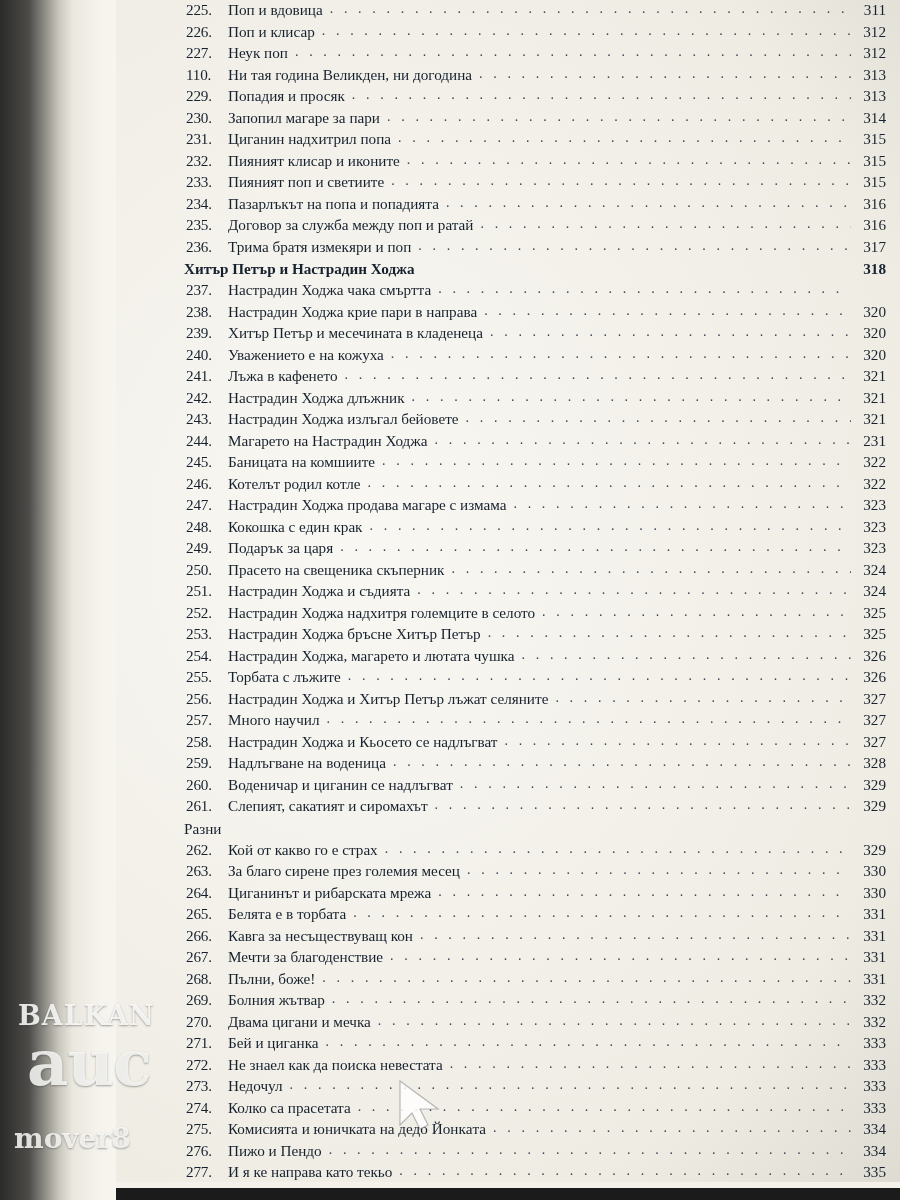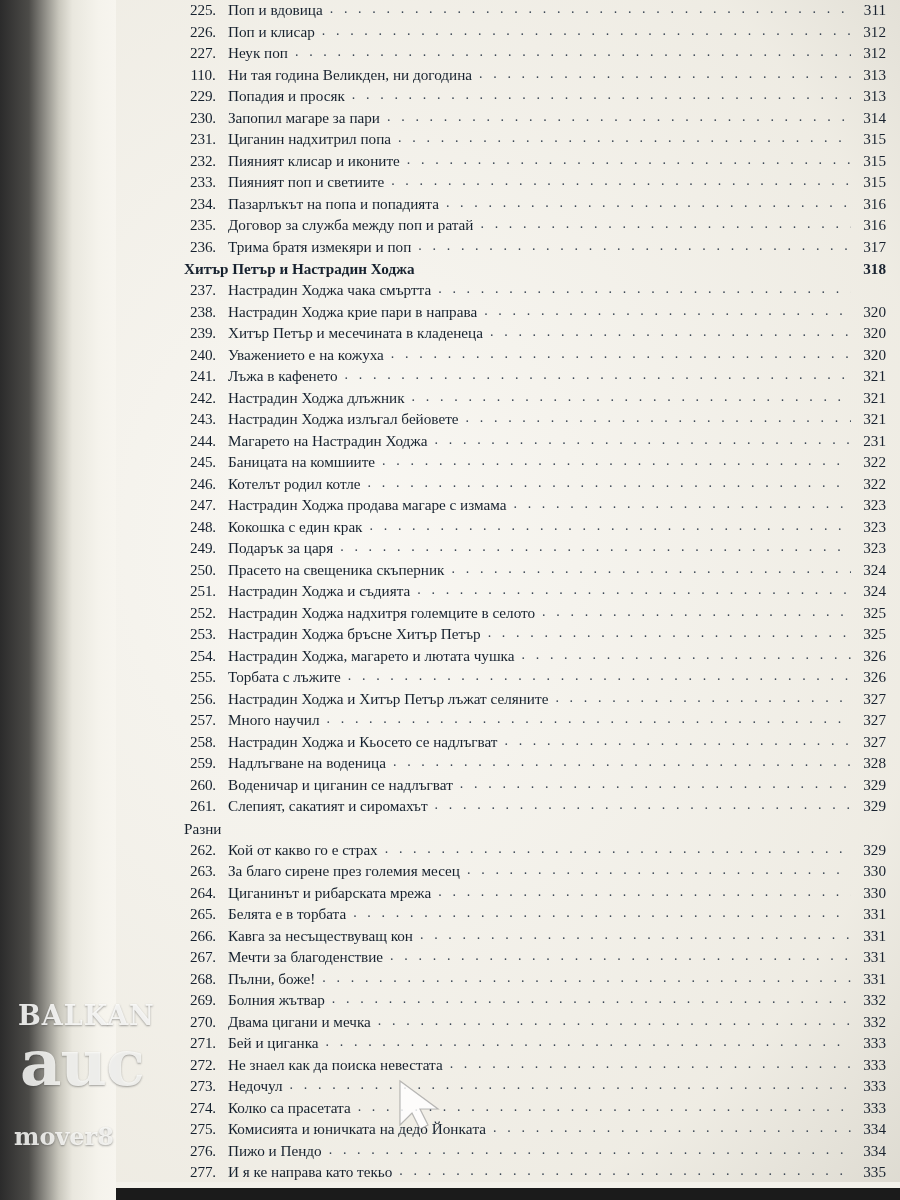--- a/index.html
+++ b/index.html
@@ -59,21 +59,21 @@
   }
   .entry {
     display: flex;
     align-items: baseline;
     font-size: 15.2px;
     line-height: 20.5px;
     white-space: nowrap;
   }
   .num {
     width: 34px;
-    text-align: center;
+    text-align: left;
     flex: none;
     letter-spacing: -0.2px;
   }
   .dot-after-num {
     width: 7px;
     flex: none;
   }
   .title {
     flex: none;
     padding-left: 1px;
@@ -116,31 +116,31 @@
   }
   .wm-balkan {
     left: 18px;
     top: 1000px;
     font-size: 27px;
     font-weight: 700;
     letter-spacing: 1px;
     color: rgba(252,252,250,0.88);
   }
   .wm-auc {
-    left: 20px;
+    left: 27px;
     top: 1025px;
     font-size: 64px;
     font-weight: 700;
     letter-spacing: -1px;
     color: rgba(250,250,248,0.85);
   }
   .wm-mover {
     left: 14px;
     top: 1122px;
-    font-size: 24px;
+    font-size: 28px;
     font-weight: 700;
     color: rgba(250,250,248,0.85);
   }
   .wm-arrow {
     position: absolute;
     left: 392px;
     top: 1075px;
     width: 60px;
     height: 60px;
     pointer-events: none;

